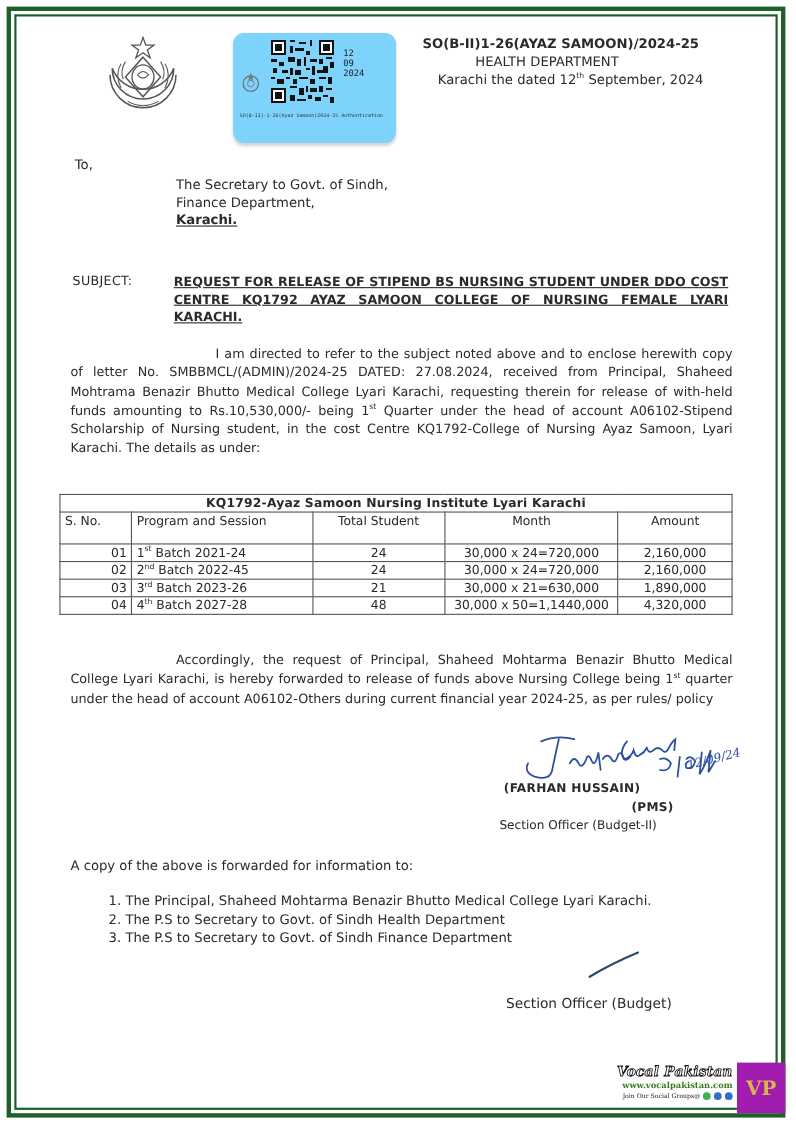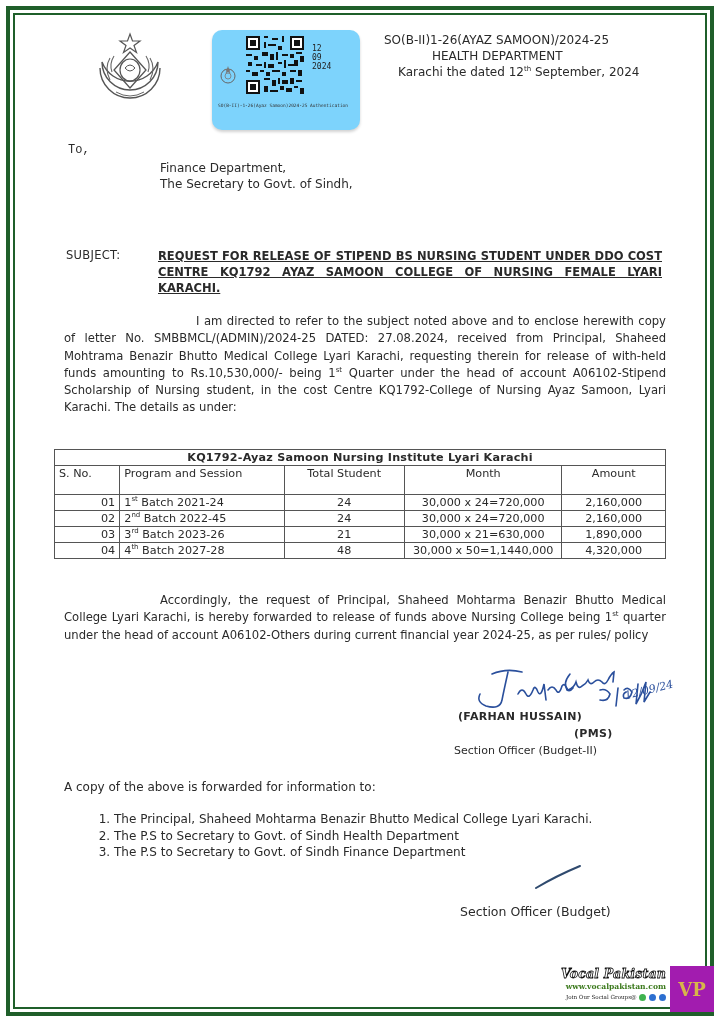--- a/index.html
+++ b/index.html
@@ -27,26 +27,26 @@
     font-size: 8px; line-height: 9px; color: #222;
   }
   .qr-card .qr-date div { margin: 0; }
   .qr-card .qr-ref {
     position: absolute; left: 6px; top: 73px; width: 130px; font-size: 4.5px; color: #333;
     font-family: "DejaVu Sans Mono", monospace; white-space: nowrap; overflow: hidden;
   }
   .header-right {
     position: absolute; left: 384px; top: 32px; width: 280px; font-size: 12px; line-height: 16px; color: #2a2a2a;
   }
-  .header-right .ref { position: relative; left: 0; }
+  .header-right .ref { position: relative; left: 0; font-weight: bold; }
   .header-right .gov { padding-left: 46px; }
   .header-right .dept { padding-left: 48px; }
   .header-right .dated { padding-left: 14px; }
   sup { font-size: 7px; line-height: 0; }
-  .to { position: absolute; left: 68px; top: 143px; font-size: 12px; font-family: Liberation Mono, monospace; }
+  .to { position: absolute; left: 68px; top: 143px; font-size: 12px; }
   .addressee { position: absolute; left: 160px; top: 160px; font-size: 12px; line-height: 16px; }
   .addressee .city { font-weight: bold; text-decoration: underline; }
   .subject-label { position: absolute; left: 66px; top: 248px; font-size: 11.5px; letter-spacing: 0.3px; }
   .subject-text {
     position: absolute; left: 158px; top: 248px; width: 504px; font-size: 11.5px; line-height: 16px;
     font-weight: bold; text-decoration: underline; text-align: justify; text-align-last: left;
   }
   .para1 {
     position: absolute; left: 64px; top: 313px; width: 602px; font-size: 11.6px; line-height: 17.3px;
     text-align: justify; text-indent: 132px;
@@ -186,22 +186,23 @@
 </div>
 
 <div class="header-right">
   <div class="ref">SO(B-II)1-26(AYAZ SAMOON)/2024-25</div>
   <div class="dept">HEALTH DEPARTMENT</div>
   <div class="dated"><span>Karachi the dated 12</span><sup>th</sup><span> September, 2024</span></div>
 </div>
 
 <div class="to">To,</div>
 <div class="addressee">
+  <div>The Secretary to Govt. of Sindh,</div>
   <div>Finance Department,</div>
-  <div>The Secretary to Govt. of Sindh,</div>
+  <div class="city">Karachi.</div>
 </div>
 
 <div class="subject-label">SUBJECT:</div>
 <div class="subject-text">REQUEST FOR RELEASE OF STIPEND BS NURSING STUDENT UNDER DDO COST CENTRE KQ1792 AYAZ SAMOON COLLEGE OF NURSING FEMALE LYARI KARACHI.</div>
 
 <div class="para1"><span>I am directed to refer to the subject noted above and to enclose herewith copy of letter No. SMBBMCL/(ADMIN)/2024-25 DATED: 27.08.2024, received from Principal, Shaheed Mohtrama Benazir Bhutto Medical College Lyari Karachi, requesting therein for release of with-held funds amounting to Rs.10,530,000/- being 1</span><sup>st</sup><span> Quarter under the head of account A06102-Stipend Scholarship of Nursing student, in the cost Centre KQ1792-College of Nursing Ayaz Samoon, Lyari Karachi. The details as under:</span></div>
 
 <table class="details">
   <tbody>
       <tr>

